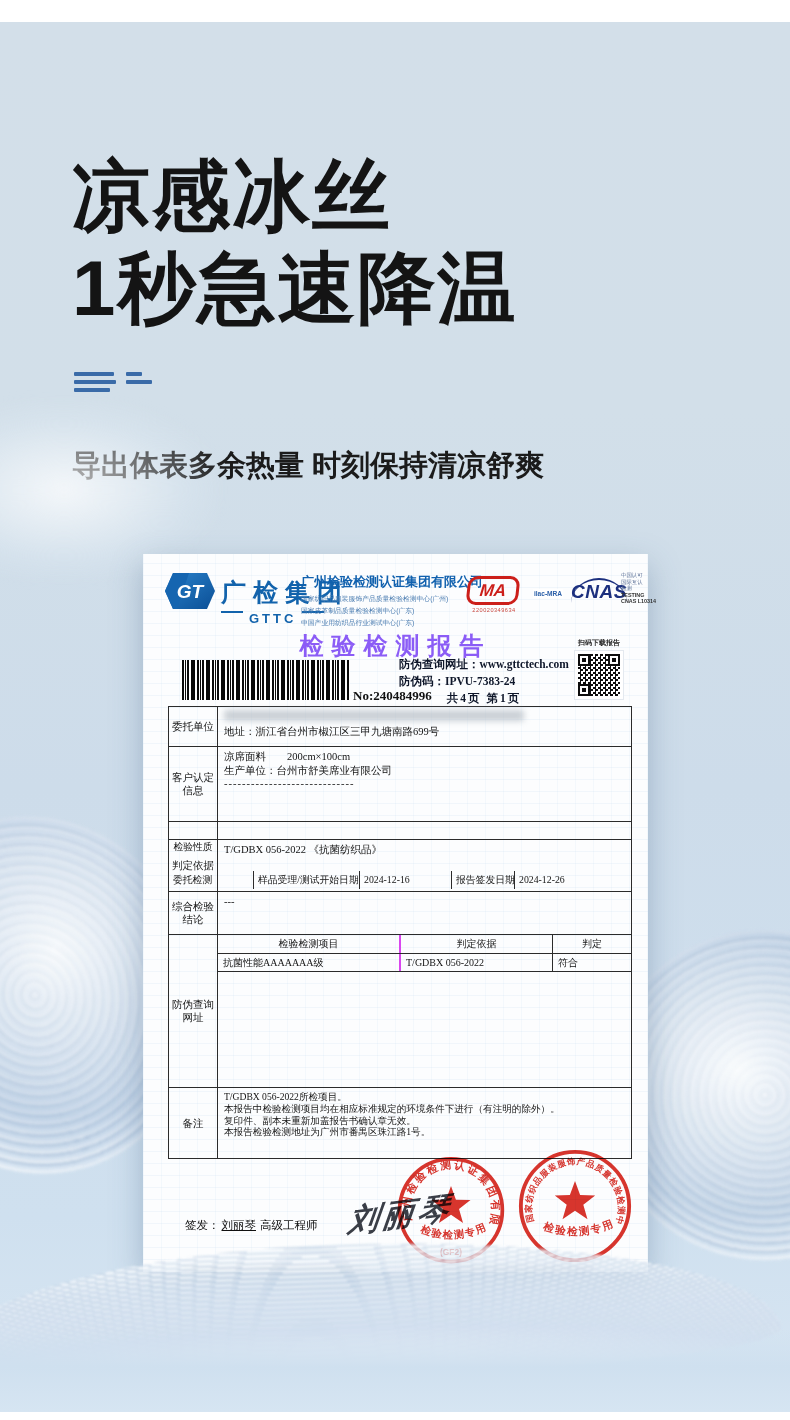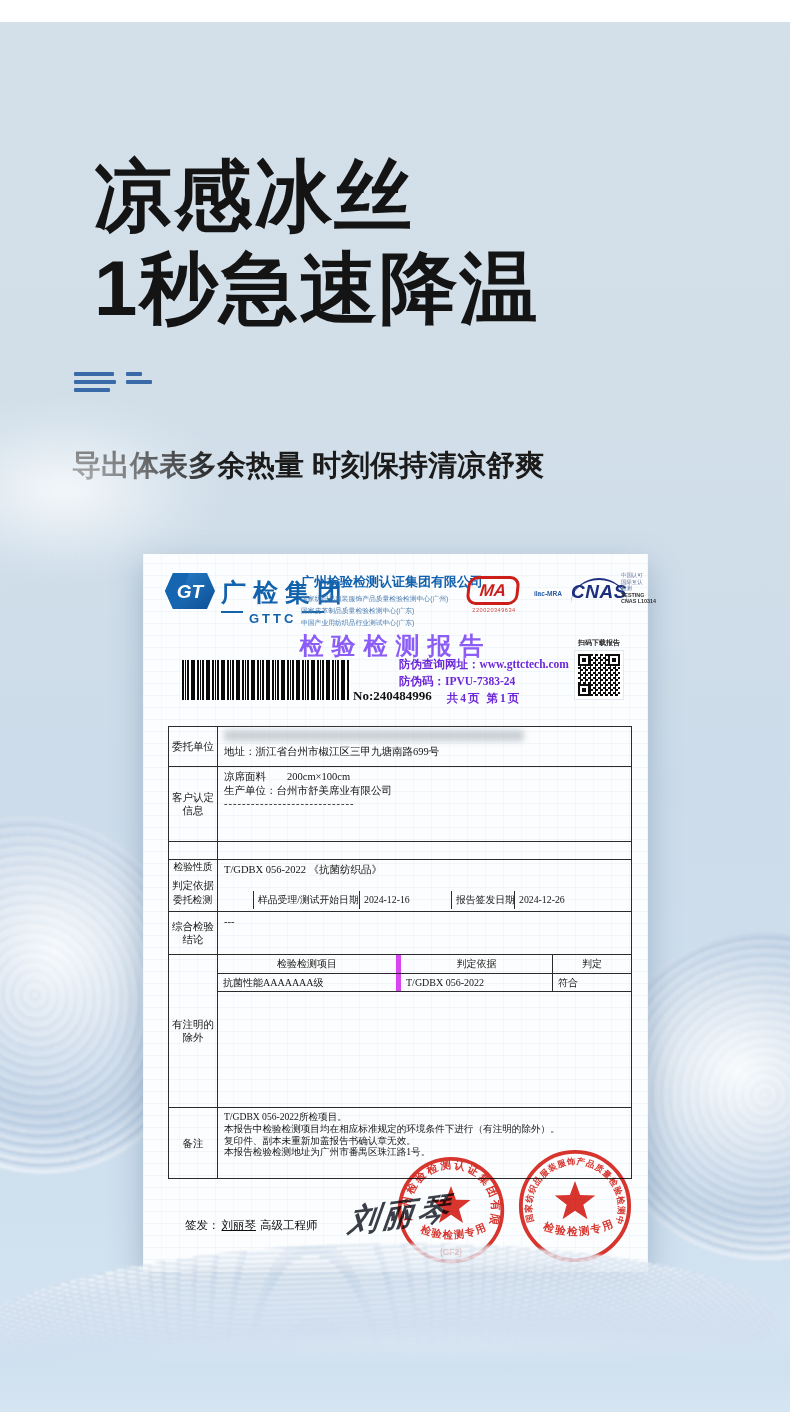--- a/index.html
+++ b/index.html
@@ -7,21 +7,21 @@
   .page {
     position:relative; width:790px; height:1420px; overflow:hidden;
     background:#ffffff; font-family:"Liberation Sans",sans-serif;
   }
   .bg {
     position:absolute; left:0; top:22px; width:790px; height:1390px;
     background:linear-gradient(180deg,#d3dfe9 0%,#d2dfe9 28%,#cddcea 55%,#cfe0ef 86%,#d6e5f2 97%,#ffffff 100%);
   }
   
   .hero-title { position:absolute; left:72px; top:150px; color:#141414; font-weight:900;
-    font-size:78px; line-height:92px; letter-spacing:2px;margin-left:22px; }
+    font-size:78px; line-height:92px; letter-spacing:2px; }
   .hero-sub { position:absolute; left:72px; top:446px; color:#1b1b1b; font-weight:700; font-size:29px; }
   .dash-icon { position:absolute; left:74px; top:372px; width:110px; height:24px; }
   .dash-icon i { display:block; height:4px; background:#3a6ba8; border-radius:1px; position:absolute; }
   .d1a{left:0;top:0;width:40px;} .d1b{left:52px;top:0;width:16px;}
   .d2a{left:0;top:8px;width:42px;} .d2b{left:52px;top:8px;width:26px;}
   .d3a{left:0;top:16px;width:36px;}
   
   .swirl { position:absolute; pointer-events:none; }
   .swirl-topleft { left:-40px; top:400px; width:260px; height:180px; z-index:1;
     background:radial-gradient(ellipse at 40% 50%, rgba(255,255,255,.75), rgba(230,240,248,.25) 55%, rgba(210,223,233,0) 75%);
@@ -80,51 +80,51 @@
   
   .cert-title { left:0; top:76px; width:100%; text-align:center; font-family:"Liberation Serif","DejaVu Serif",serif;
     font-weight:700; font-size:24px; letter-spacing:8px; color:#8b5cf6; }
   .barcode { left:39px; top:106px; width:168px; height:40px; background-color:#fff;
     background-image:
       repeating-linear-gradient(90deg,#0a0a0a 0 2px,transparent 2px 5px),
       repeating-linear-gradient(90deg,#0a0a0a 0 1px,transparent 1px 3px),
       repeating-linear-gradient(90deg,transparent 0 7px,#ffffff 7px 9px,transparent 9px 13px,#ffffff 13px 14px);
   }
   .report-no { left:210px; top:134px; font-family:"Liberation Serif",serif; font-size:13px; font-weight:700; color:#111; }
-  .anti { left:256px; top:102px; font-family:"Liberation Serif",serif; font-weight:700; color:#6d28d9; }
+  .anti { left:256px; top:102px; font-family:"Liberation Serif",serif; font-weight:700; color:#0f172a; }
   .anti div { font-size:11.5px; line-height:17px; white-space:nowrap; }
   .anti .pages { text-align:center; letter-spacing:2px; }
   .qr-wrap { left:430px; top:84px; width:52px; text-align:center; }
   .qr-caption { font-size:7px; color:#222; font-weight:700; margin-bottom:2px; }
   .qr { position:relative; width:50px; height:50px; background:#fff; border:1px solid #e4e9ef; padding:3px; margin:0 auto; }
   .qr-grid { width:100%; height:100%; background:repeating-conic-gradient(#0d0d0d 0% 25%, #ffffff 0% 50%); background-size:5px 5px; }
   .qr-finder { position:absolute; width:12px; height:12px; border:2px solid #0d0d0d; background:#fff; }
   .qr-finder::after { content:""; position:absolute; inset:2px; background:#0d0d0d; }
   .qf-tl{left:3px;top:3px;} .qf-tr{right:3px;top:3px;} .qf-bl{left:3px;bottom:3px;}
   
-  .cert-table { position:absolute; left:25px; top:172px; width:464px; border:1.5px solid #2b2b2b;
+  .cert-table { position:absolute; left:25px; top:152px; width:464px; border:1.5px solid #2b2b2b;
     font-family:"Liberation Serif","DejaVu Serif",serif; color:#141414; }
   .trow { display:flex; border-bottom:1px solid #2b2b2b; }
   .trow:last-child { border-bottom:none; }
   .tlabel { width:49px; flex:0 0 49px; border-right:1px solid #2b2b2b; display:flex; align-items:center; justify-content:center;
     text-align:center; font-size:10.5px; line-height:13px; padding:2px; }
   .tcontent { flex:1; padding:3px 6px; font-size:10.5px; line-height:13.5px; position:relative; }
   .r1 { height:40px; } .r2 { height:75px; } .r3 { height:18px;flex-direction:column; }
   .r4 { height:52px; } .r5 { height:43px; } .r6 { height:153px; } .r7 { height:70px; }
   .redact { position:absolute; background:#a8b1ba; opacity:.6; filter:blur(3px); border-radius:2px; }
   .addr { position:absolute; left:6px; top:18px; filter:blur(.5px); white-space:nowrap; }
   .cells { display:flex; padding:0;align-items:center; }
   .cell { padding:2px 4px; font-size:9.8px; display:flex; align-items:center; white-space:nowrap; }
   .cb { border-right:1px solid #2b2b2b; }
   .c1{width:85px;} .c2{width:106px;} .c3{width:92px;} .c4{width:63px;} .c5{flex:1;}
   .inner-table { padding:0; display:flex; flex-direction:column; }
   .itr { display:flex; border-bottom:1px solid #2b2b2b; }
   .itr:last-child { border-bottom:none; }
   .itc { padding:2px 5px; font-size:10px; white-space:nowrap; overflow:hidden; }
-  .ic1{width:183px;border-right:5px solid #d946ef;} .ic2{width:152px;border-right:1px solid #2b2b2b;} .ic3{flex:1;}
+  .ic1{width:183px;border-right:2px solid #d946ef;} .ic2{width:152px;border-right:1px solid #2b2b2b;} .ic3{flex:1;}
   .ith { text-align:center; font-weight:400; }
   .remarks { font-size:9.6px; line-height:11.8px; }
   .dashline { letter-spacing:1px; }
   
   .sign-row { position:absolute; left:42px; top:664px; font-family:"Liberation Serif",serif; font-size:11.5px; color:#111; }
   .sign-row .name { text-decoration:underline; margin:0 4px 0 2px; }
   .autograph { position:absolute; left:205px; top:640px; font-size:31px; font-weight:700; font-style:italic; color:#20242e;
     transform:rotate(-7deg) skewX(-14deg); opacity:.88; letter-spacing:4px; font-family:"DejaVu Serif",serif; }
   .stamp { position:absolute; mix-blend-mode:multiply; opacity:.93; }
   .stamp-left { left:252px; top:600px; }
@@ -248,21 +248,21 @@
       </div>
       <div class="trow r4">
         <div class="tlabel">判定依据</div>
         <div class="tcontent">T/GDBX 056-2022 《抗菌纺织品》</div>
       </div>
       <div class="trow r5">
         <div class="tlabel">综合检验结论</div>
         <div class="tcontent">---</div>
       </div>
       <div class="trow r6">
-        <div class="tlabel">有注明的除外</div>
+        <div class="tlabel">防伪查询网址</div>
         <div class="tcontent inner-table">
           <div class="itr">
             <div class="itc ic1 ith">检验检测项目</div>
             <div class="itc ic2 ith">判定依据</div>
             <div class="itc ic3 ith">判定</div>
           </div>
           <div class="itr">
             <div class="itc ic1">抗菌性能AAAAAAA级</div>
             <div class="itc ic2">T/GDBX 056-2022</div>
             <div class="itc ic3">符合</div>

